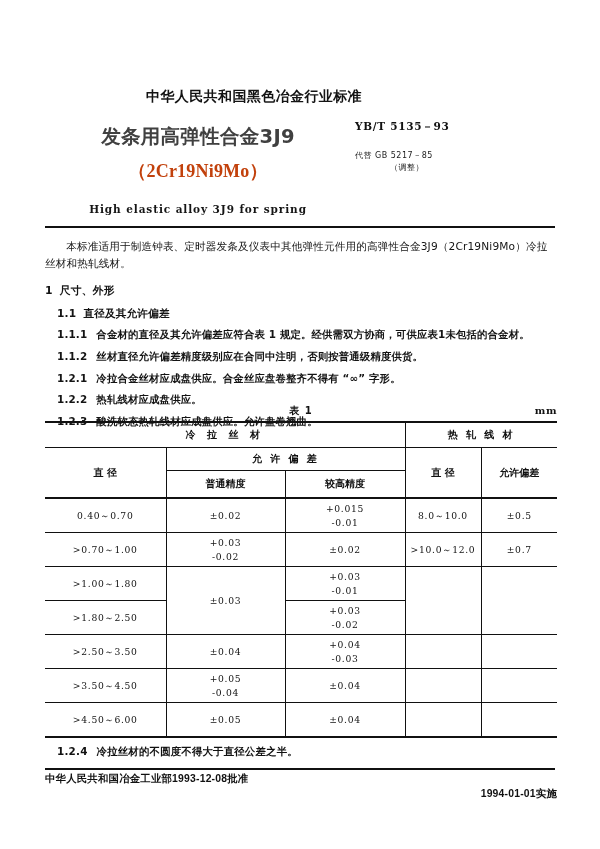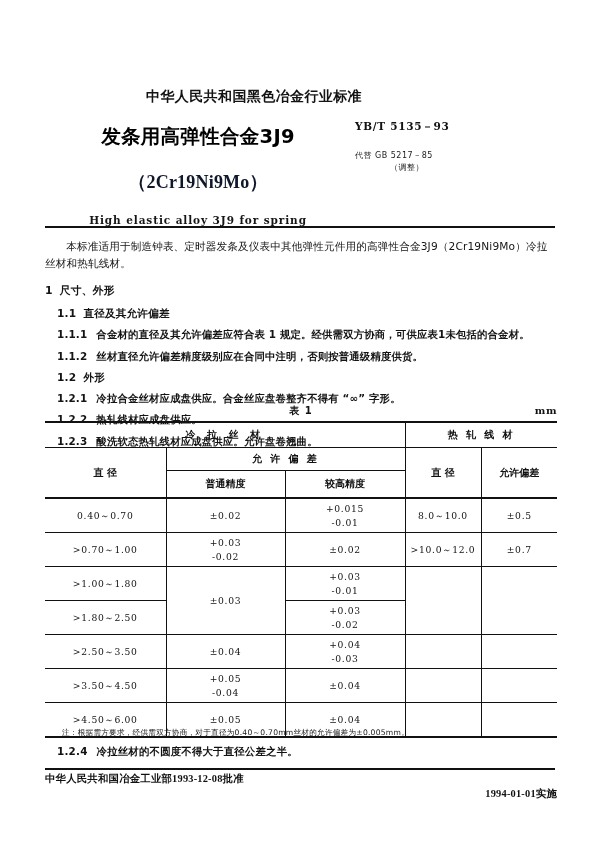--- a/index.html
+++ b/index.html
@@ -46,30 +46,30 @@
     top: 124px;
     width: 300px;
     text-align: center;
   }
   .doc-title {
     font-family: "DejaVu Sans", "Liberation Sans", sans-serif;
     font-size: 19.5px;
     font-weight: bold;
     letter-spacing: 0.3px;
     line-height: 1.35;
-    color: #000000;
+    color: #404040;
   }
   .doc-title-sub {
     font-family: "Liberation Serif", "DejaVu Serif", serif;
     font-size: 18px;
     font-weight: bold;
     line-height: 1.5;
-    margin-top: 19px;
+    margin-top: 8px;
     letter-spacing: 0.2px;
-    color: #0f172a;
+    color: #c2410c;
   }
   .doc-title-en {
     font-family: "DejaVu Serif", "Liberation Serif", serif;
     font-size: 10.5px;
     font-weight: bold;
     letter-spacing: 0.9px;
     margin-top: 18px;
     color: #151515;
   }
 
@@ -251,21 +251,21 @@
     height: 0;
     border-top: 2px solid #111;
   }
 
   .footer {
     position: absolute;
     left: 45px;
     top: 772px;
     width: 512px;
     height: 18px;
-    font-family: Liberation Serif, serif;
+    font-family: Liberation Sans, sans-serif;
     font-size: 10.4px;
     font-weight: bold;
     letter-spacing: 0.2px;
   }
   .footer-left { position: absolute; left: 0; top: 0; }
   .footer-right { position: absolute; right: 0; top: 15px; }
 </style>
 </head>
 <body>
 
@@ -303,23 +303,20 @@
     </div>
 
     <div class="clause-h3">
       <span class="num">1.1.1</span><span>合金材的直径及其允许偏差应符合表 1 规定。经供需双方协商，可供应表1未包括的合金材。</span>
     </div>
 
     <div class="clause-h3">
       <span class="num">1.1.2</span><span>丝材直径允许偏差精度级别应在合同中注明，否则按普通级精度供货。</span>
     </div>
 
-    <div class="clause-h2" style="margin-top:6px;">
-      <span class="num">1.2</span><span>外形</span>
-    </div>
 
     <div class="clause-h3">
       <span class="num">1.2.1</span><span>冷拉合金丝材应成盘供应。合金丝应盘卷整齐不得有 “∞” 字形。</span>
     </div>
 
     <div class="clause-h3">
       <span class="num">1.2.2</span><span>热轧线材应成盘供应。</span>
     </div>
 
     <div class="clause-h3">
@@ -428,21 +425,20 @@
           <td class="r-bottom2" style="height:24px;">&gt;4.50～6.00</td>
           <td class="r-left r-bottom2">±0.05</td>
           <td class="r-left r-bottom2">±0.04</td>
           <td class="r-left r-bottom2"></td>
           <td class="r-left r-bottom2"></td>
         </tr>
       </tbody>
     </table>
   </div>
 
-  <div class="note">注：根据需方要求，经供需双方协商，对于直径为0.40～0.70mm丝材的允许偏差为±0.005mm。</div>
 
   <div class="clause-after">
     <span class="num">1.2.4</span><span>冷拉丝材的不圆度不得大于直径公差之半。</span>
   </div>
 
   <div class="rule-bottom"></div>
 
   <div class="footer">
     <span class="footer-left">中华人民共和国冶金工业部1993-12-08批准</span>
     <span class="footer-right">1994-01-01实施</span>

